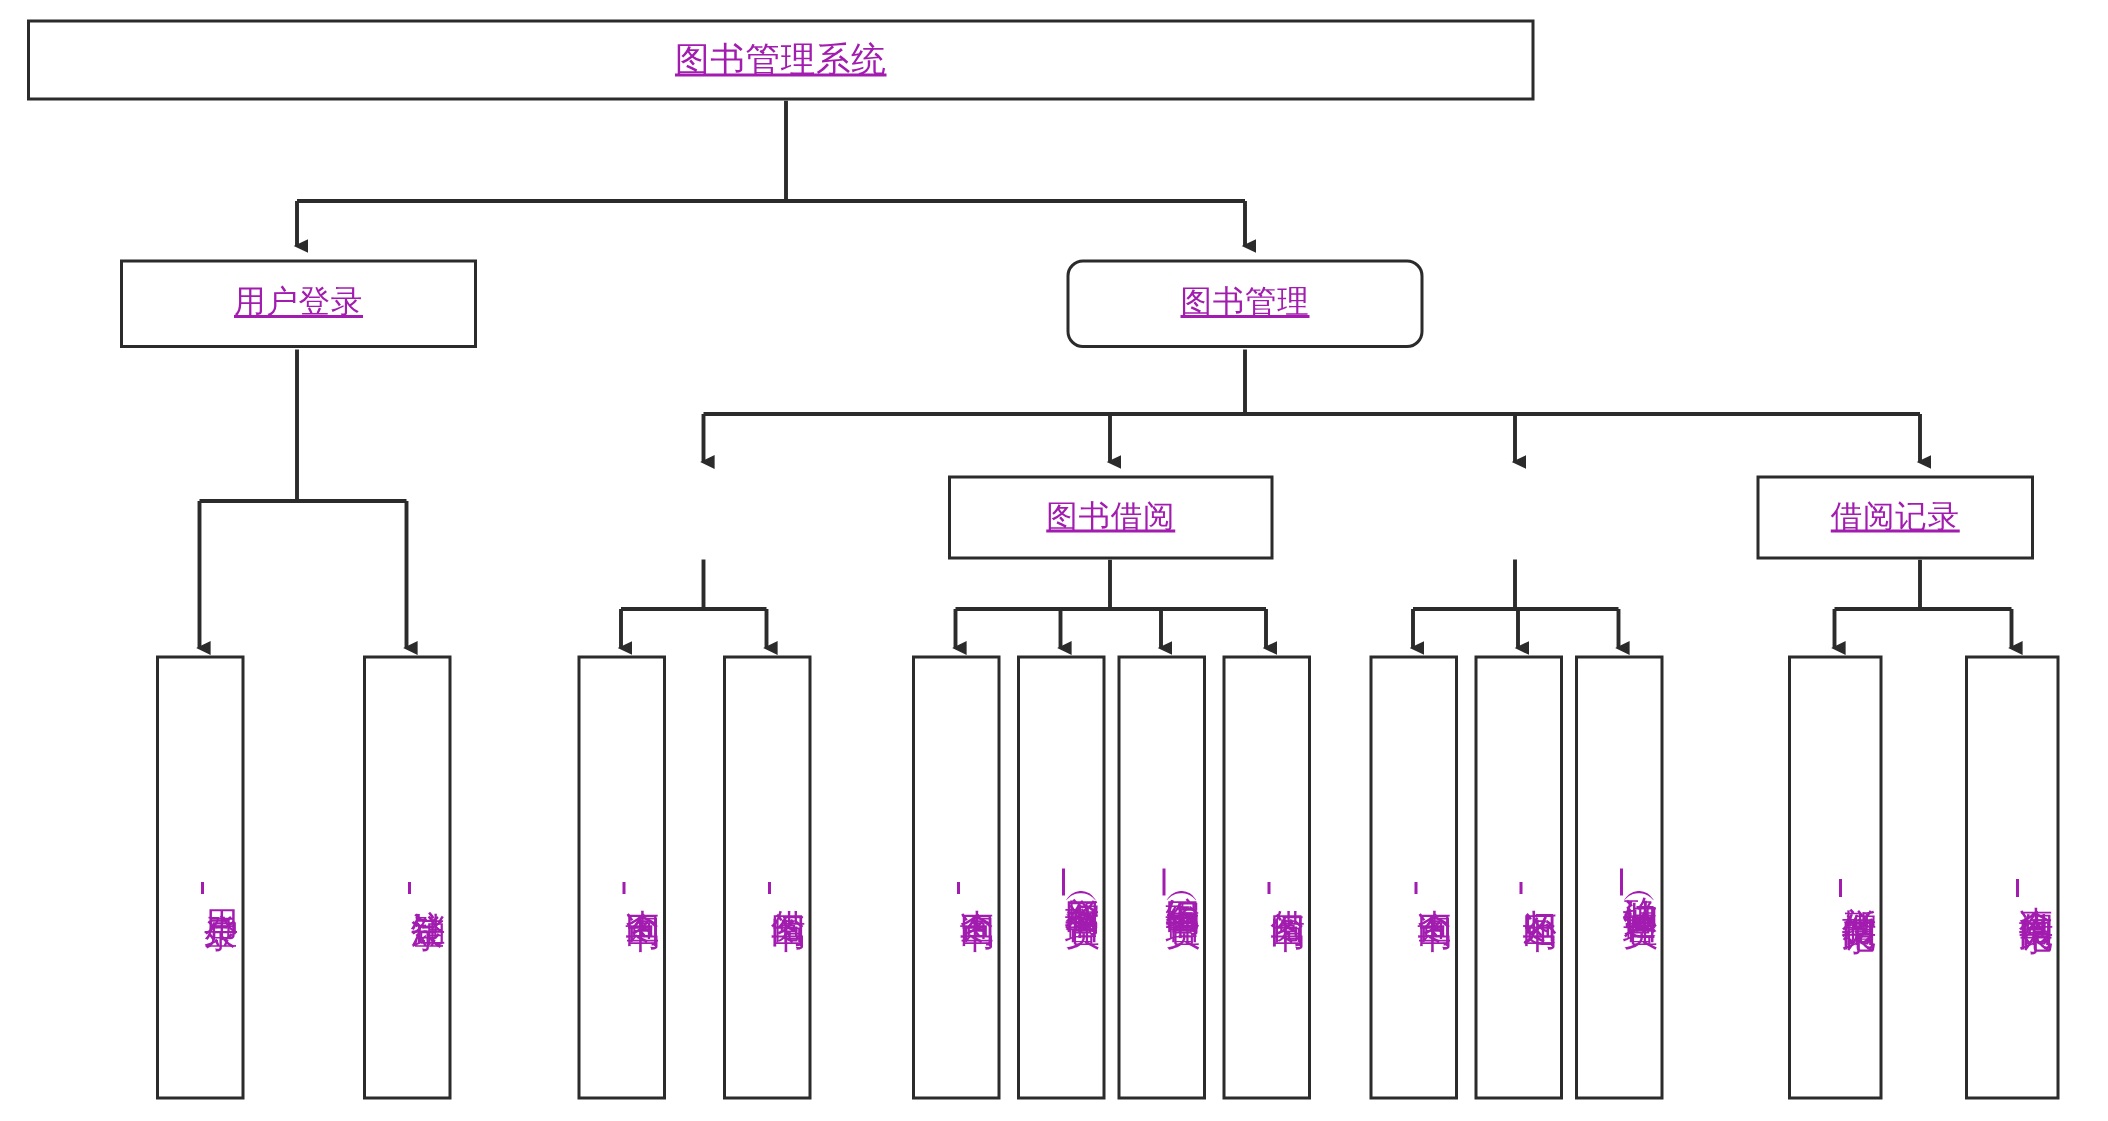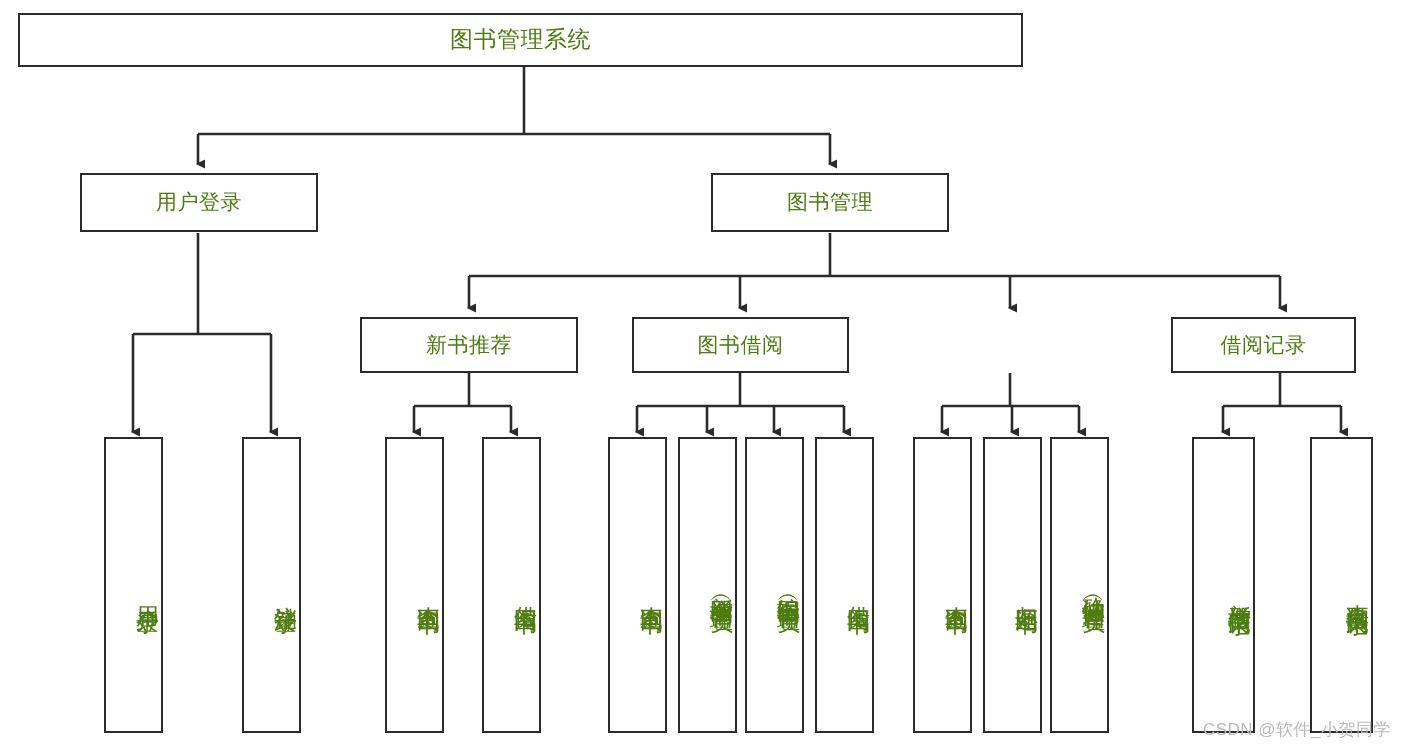--- a/index.html
+++ b/index.html
@@ -26,22 +26,23 @@
     pointer-events: none;
   }
   .node {
     position: absolute;
     box-sizing: border-box;
     border: 2px solid #2b2b2b;
     background: #ffffff;
     display: flex;
     align-items: center;
     justify-content: center;
-    color: #4d7c0f;
+    color: #a21caf;
     line-height: 1.18;
+    text-decoration: underline;
   }
   .node.horiz {
     font-size: 21px;
     letter-spacing: 0.5px;
   }
   .node.vert {
     writing-mode: vertical-rl;
     text-orientation: upright;
     align-items: flex-start;
     justify-content: center;
@@ -122,23 +123,22 @@
       <path d="M1223,406 L1341,406"></path>
       <path d="M1223,406 L1223,432" marker-end="url(#arrow)"></path>
       <path d="M1341,406 L1341,432" marker-end="url(#arrow)"></path>
     </g>
   </svg>
 
   <div class="node horiz" id="root-node">图书管理系统</div>
 
   <div class="node horiz" style="left:80px; top:173px; width:238px; height:59px;">用户登录</div>
 
-  <div class="node horiz" style="left:711px; top:173px; width:238px; height:59px;">图书管理</div>
+  <div class="node horiz" style="left:711px; top:173px; width:238px; height:59px;border-radius:11px;">图书管理</div>
 
-  <div class="node horiz" style="left:360px; top:317px; width:218px; height:56px;">新书推荐</div>
 
   <div class="node horiz" style="left:632px; top:317px; width:217px; height:56px;">图书借阅</div>
 
 
   <div class="node horiz" style="left:1171px; top:317px; width:185px; height:56px;">借阅记录</div>
 
   <div class="node vert" style="left:104px; top:437px; width:59px; height:296px;">用户登录</div>
 
   <div class="node vert" style="left:242px; top:437px; width:59px; height:296px;">注销登录</div>
 
@@ -157,15 +157,14 @@
   <div class="node vert" style="left:913px; top:437px; width:59px; height:296px;">查询图书</div>
 
   <div class="node vert" style="left:983px; top:437px; width:59px; height:296px;">归还图书</div>
 
   <div class="node vert tall" style="left:1050px; top:437px; width:59px; height:296px;">确认归还（管理员）</div>
 
   <div class="node vert" style="left:1192px; top:437px; width:63px; height:296px;">新增借阅记录</div>
 
   <div class="node vert" style="left:1310px; top:437px; width:63px; height:296px;">查询借阅记录</div>
 
-  <div class="watermark">CSDN @软件_小贺同学</div>
 
 </div>
 
 </body></html>

